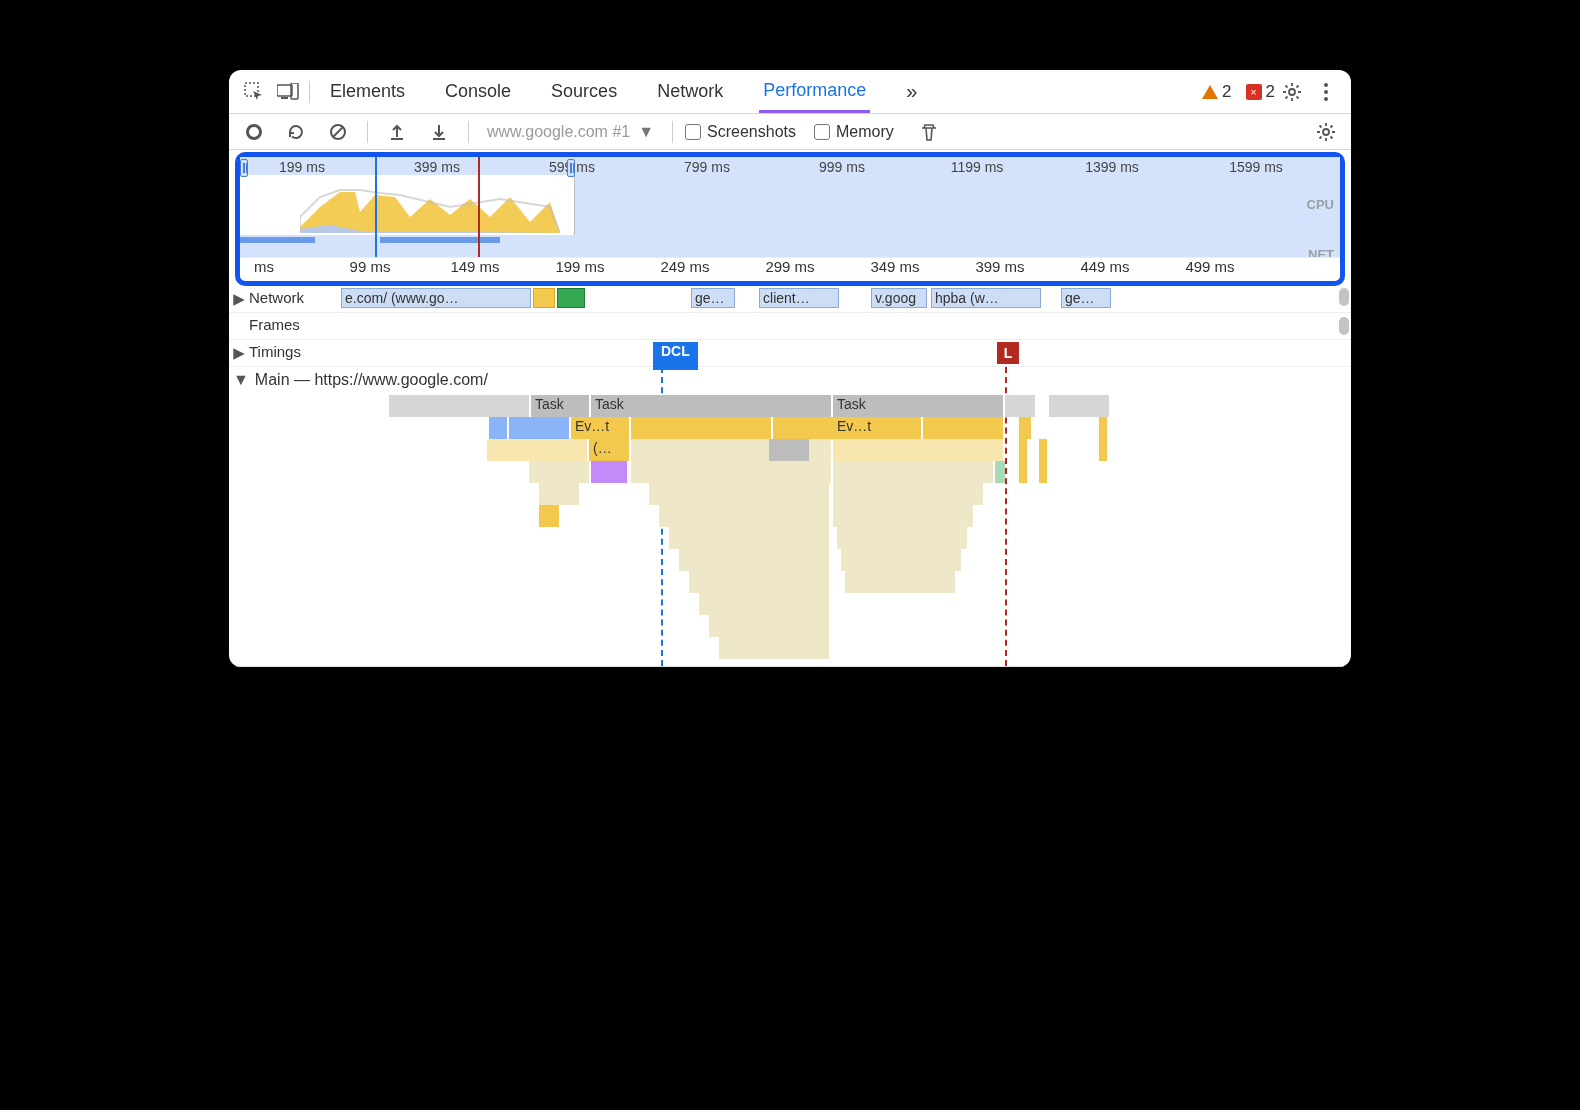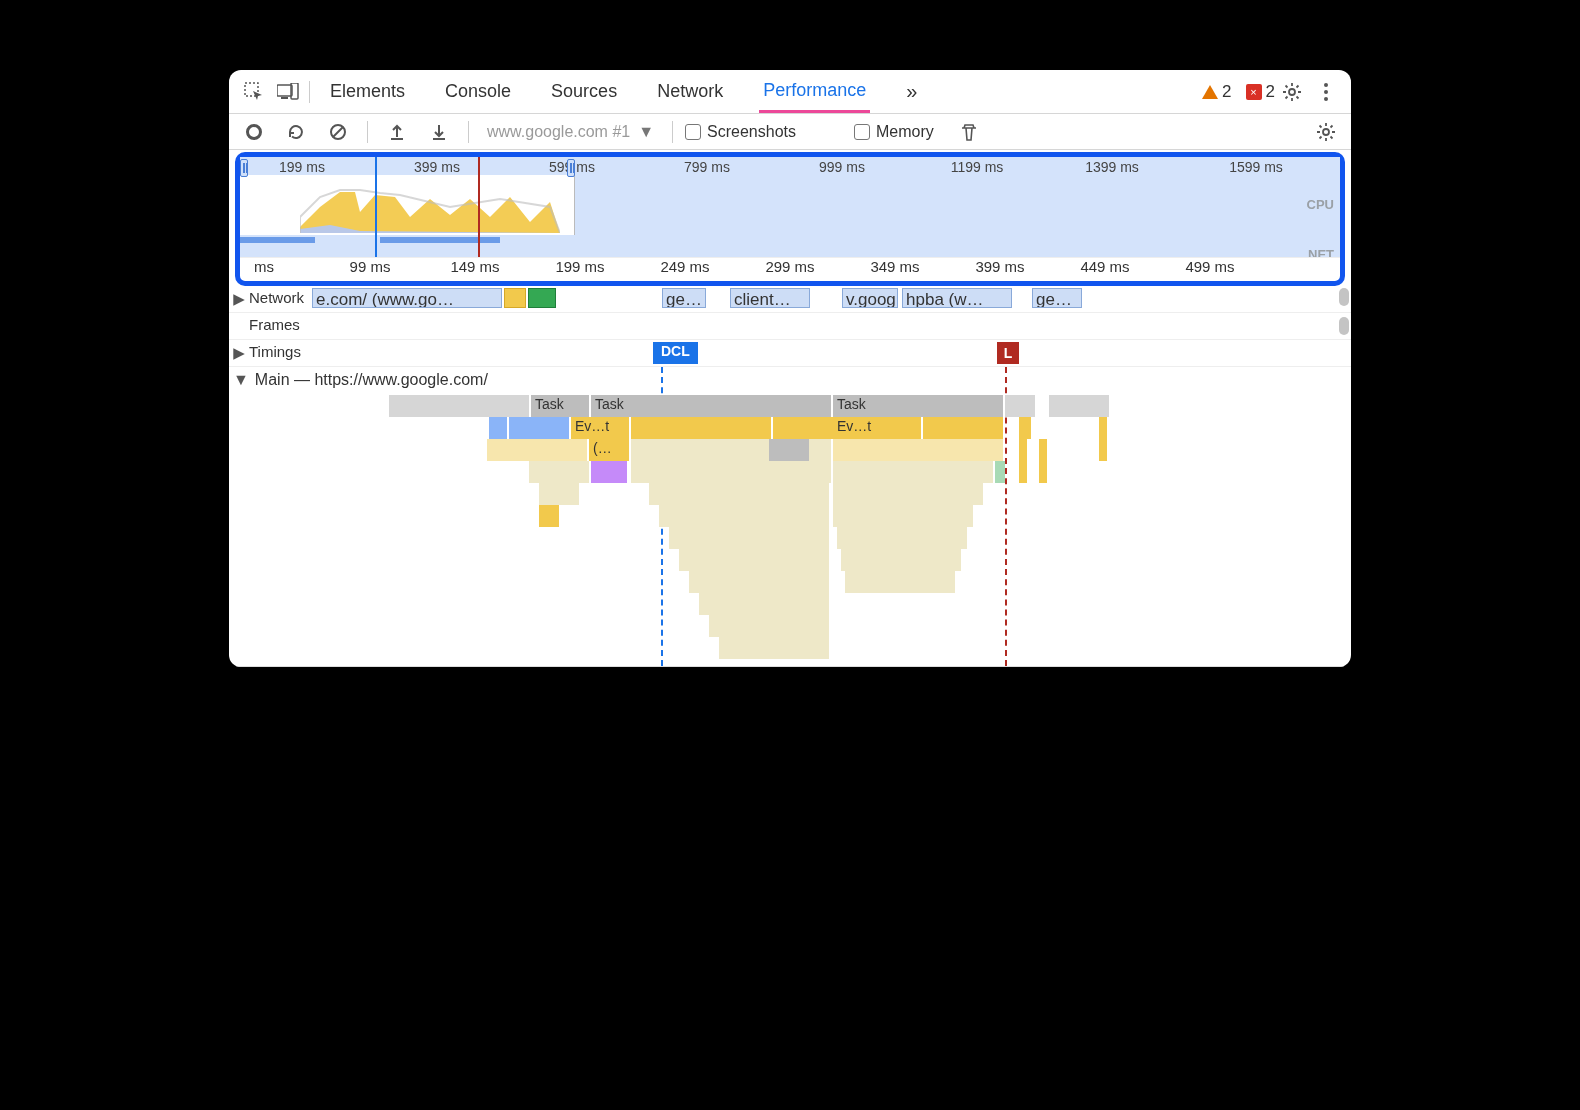--- a/index.html
+++ b/index.html
@@ -11,21 +11,21 @@
   .traffic span { width: 14px; height: 14px; border-radius: 50%; display: block; }
   .tl-red { background:#ff5f57; border:1px solid #e24640;}
   .tl-yel { background:#febc2e; border:1px solid #e1a027;}
   .tl-grn { background:#28c840; border:1px solid #1da72f;}
   .title { margin: 0 auto; font-weight: 600; font-size: 16px; color:#3c3c3c;}
   
   .tabs-row { display:flex; align-items:center; height:44px; border-bottom:1px solid #d6d6d6; padding: 0 8px; font-size:18px; color:#333; }
   .icon-btn { width:34px; height:34px; display:flex; align-items:center; justify-content:center; cursor:pointer; color:#555; }
   .tabs { display:flex; gap: 32px; margin-left: 12px; align-items:center; height:100%;}
   .tab { padding: 0 4px; height:100%; display:flex; align-items:center; cursor:pointer; }
-  .tab.active { color:#1a73e8; border-bottom: 3px solid #ec4899; font-weight:500;}
+  .tab.active { color:#1a73e8; border-bottom: 3px solid #8b5cf6; font-weight:500;}
   .spacer { flex:1; }
   .counts { display:flex; gap:14px; align-items:center; font-size:17px;}
   .warn-badge { display:flex; align-items:center; gap:4px; }
   .tri { width:0; height:0; border-left:8px solid transparent; border-right:8px solid transparent; border-bottom:14px solid #e37400; }
   .err-sq { width:16px; height:16px; background:#d93025; border-radius:2px; display:flex; align-items:center; justify-content:center; color:#fff; font-size:11px;}
   
   .toolbar { display:flex; align-items:center; height:36px; border-bottom:1px solid #d6d6d6; padding: 0 8px; gap:8px; font-size:16px; color:#333; position:relative; overflow:hidden;}
   .rec { width:16px; height:16px; border:3px solid #555; border-radius:50%;}
   .vdiv { width:1px; height:22px; background:#ccc; margin:0 4px;}
   .select-box { color:#9a9a9a; flex:0 0 auto; display:flex; align-items:center; gap:8px; padding:0 6px;}
@@ -46,22 +46,22 @@
   .side-label { position:absolute; right:6px; font-size:13px; color:#9aa0a6; font-weight:600;}
   .vline { position:absolute; top:0; bottom:0; width:2px;}
   
   .ruler2 { height:24px; position:relative; border-top:1px solid #eee; font-size:15px; color:#333;}
   .ruler2 span { position:absolute; top:0; transform:translateX(-50%);}
   
   .track { display:flex; min-height:26px; border-bottom:1px solid #eee; position:relative; font-size:15px;}
   .track-head { width:20px; display:flex; align-items:flex-start; justify-content:center; padding-top:4px; color:#555;}
   .track-label { padding: 3px 4px 0 0; color:#333;}
   .track-body { flex:1; position:relative; height:26px; }
-  .net-item { position:absolute; top:2px; height:20px; background:#cdddf6; border:1px solid #89a9d9; font-size:17px; color:#333; padding:1px 3px; overflow:hidden; white-space:nowrap;}
-  .dcl { position:absolute; top:2px; height:22px; background:#1a73e8; color:#fff; font-size:14px; padding:1px 8px; font-weight:600;}
+  .net-item { position:absolute; top:2px; height:20px; background:#cdddf6; border:1px solid #89a9d9; font-size:14px; color:#333; padding:1px 3px; overflow:hidden; white-space:nowrap;margin-left:29px;}
+  .dcl { position:absolute; top:2px; height:28px; background:#1a73e8; color:#fff; font-size:14px; padding:1px 8px; font-weight:600;}
   .lbadge { position:absolute; top:2px; height:22px; width:22px; background:#b02a21; color:#fff; font-size:14px; display:flex; align-items:center; justify-content:center; font-weight:600;}
   
   .main-area { position:relative; height:300px; overflow:hidden; border-bottom:1px solid #ddd;}
   .main-head { padding:4px 0 4px 4px; font-size:16px; color:#333; display:flex; align-items:center; gap:6px;}
   .flame { position:absolute; top:28px; left:0; right:0; bottom:0;}
   .fbar { position:absolute; height:22px; font-size:14px; color:#333; overflow:hidden; white-space:nowrap; padding:1px 4px;}
   .gray { background:#bdbdbd;} .graylt { background:#d6d6d6;}
   .yellow { background:#f2c94c;} .yellowlt { background:#f7e6ad;}
   .blue { background:#8ab4f8;} .green { background:#a8dab5;} .purple { background:#c58af9;}
   .beige { background:#eee8c8;}
@@ -161,21 +161,21 @@
     <div class="vdiv"></div>
     <div class="select-box">
       <span>www.google.com #1</span>
       <span style="color:#777;">▼</span>
     </div>
     <div class="vdiv"></div>
     <label style="display:flex;align-items:center;gap:6px;">
       <span class="check"></span>
         <span class="tlabel">Screenshots</span>
     </label>
-    <label style="display:flex;align-items:center;gap:6px;margin-left:40px;">
+    <label style="display:flex;align-items:center;gap:6px;">
       <span class="check"></span>
         <span class="tlabel">Memory</span>
     </label>
     <div class="icon-btn">
       <svg width="18" height="20" viewBox="0 0 18 20">
           <path d="M2 6h14M6 6l1 12h4l1-12M4 6l1-3h8l1 3" fill="none" stroke="#555" stroke-width="1.6"></path>
         </svg>
     </div>
     <div class="spacer"></div>
     <div class="icon-btn">

